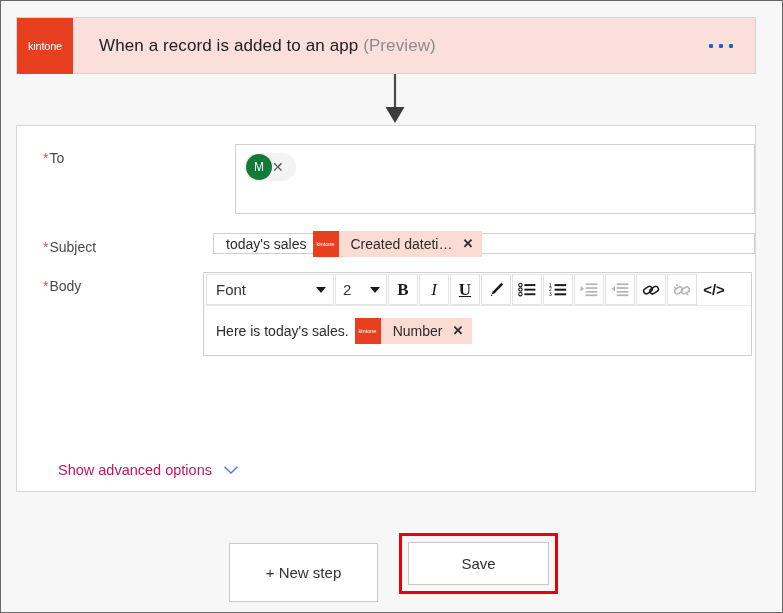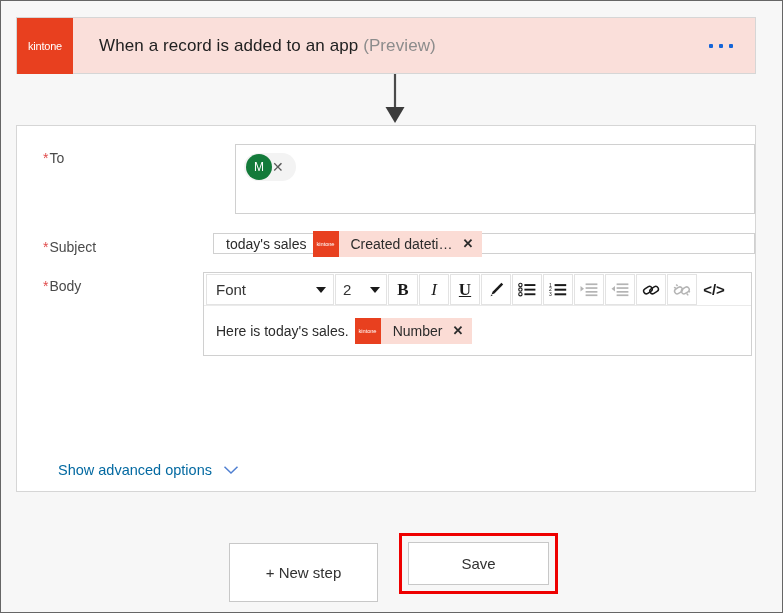--- a/index.html
+++ b/index.html
@@ -319,21 +319,21 @@
   #advanced-row {
     position: absolute;
     left: 41px;
     top: 318px;
     display: flex;
     align-items: center;
     cursor: pointer;
   }
   #advanced-label {
     font-size: 14.5px;
-    color: #0369a1;
+    color: #be185d;
   }
   #advanced-chevron {
     margin-left: 11px;
     display: flex;
     align-items: center;
   }
 
   
   .btn {
     position: absolute;

